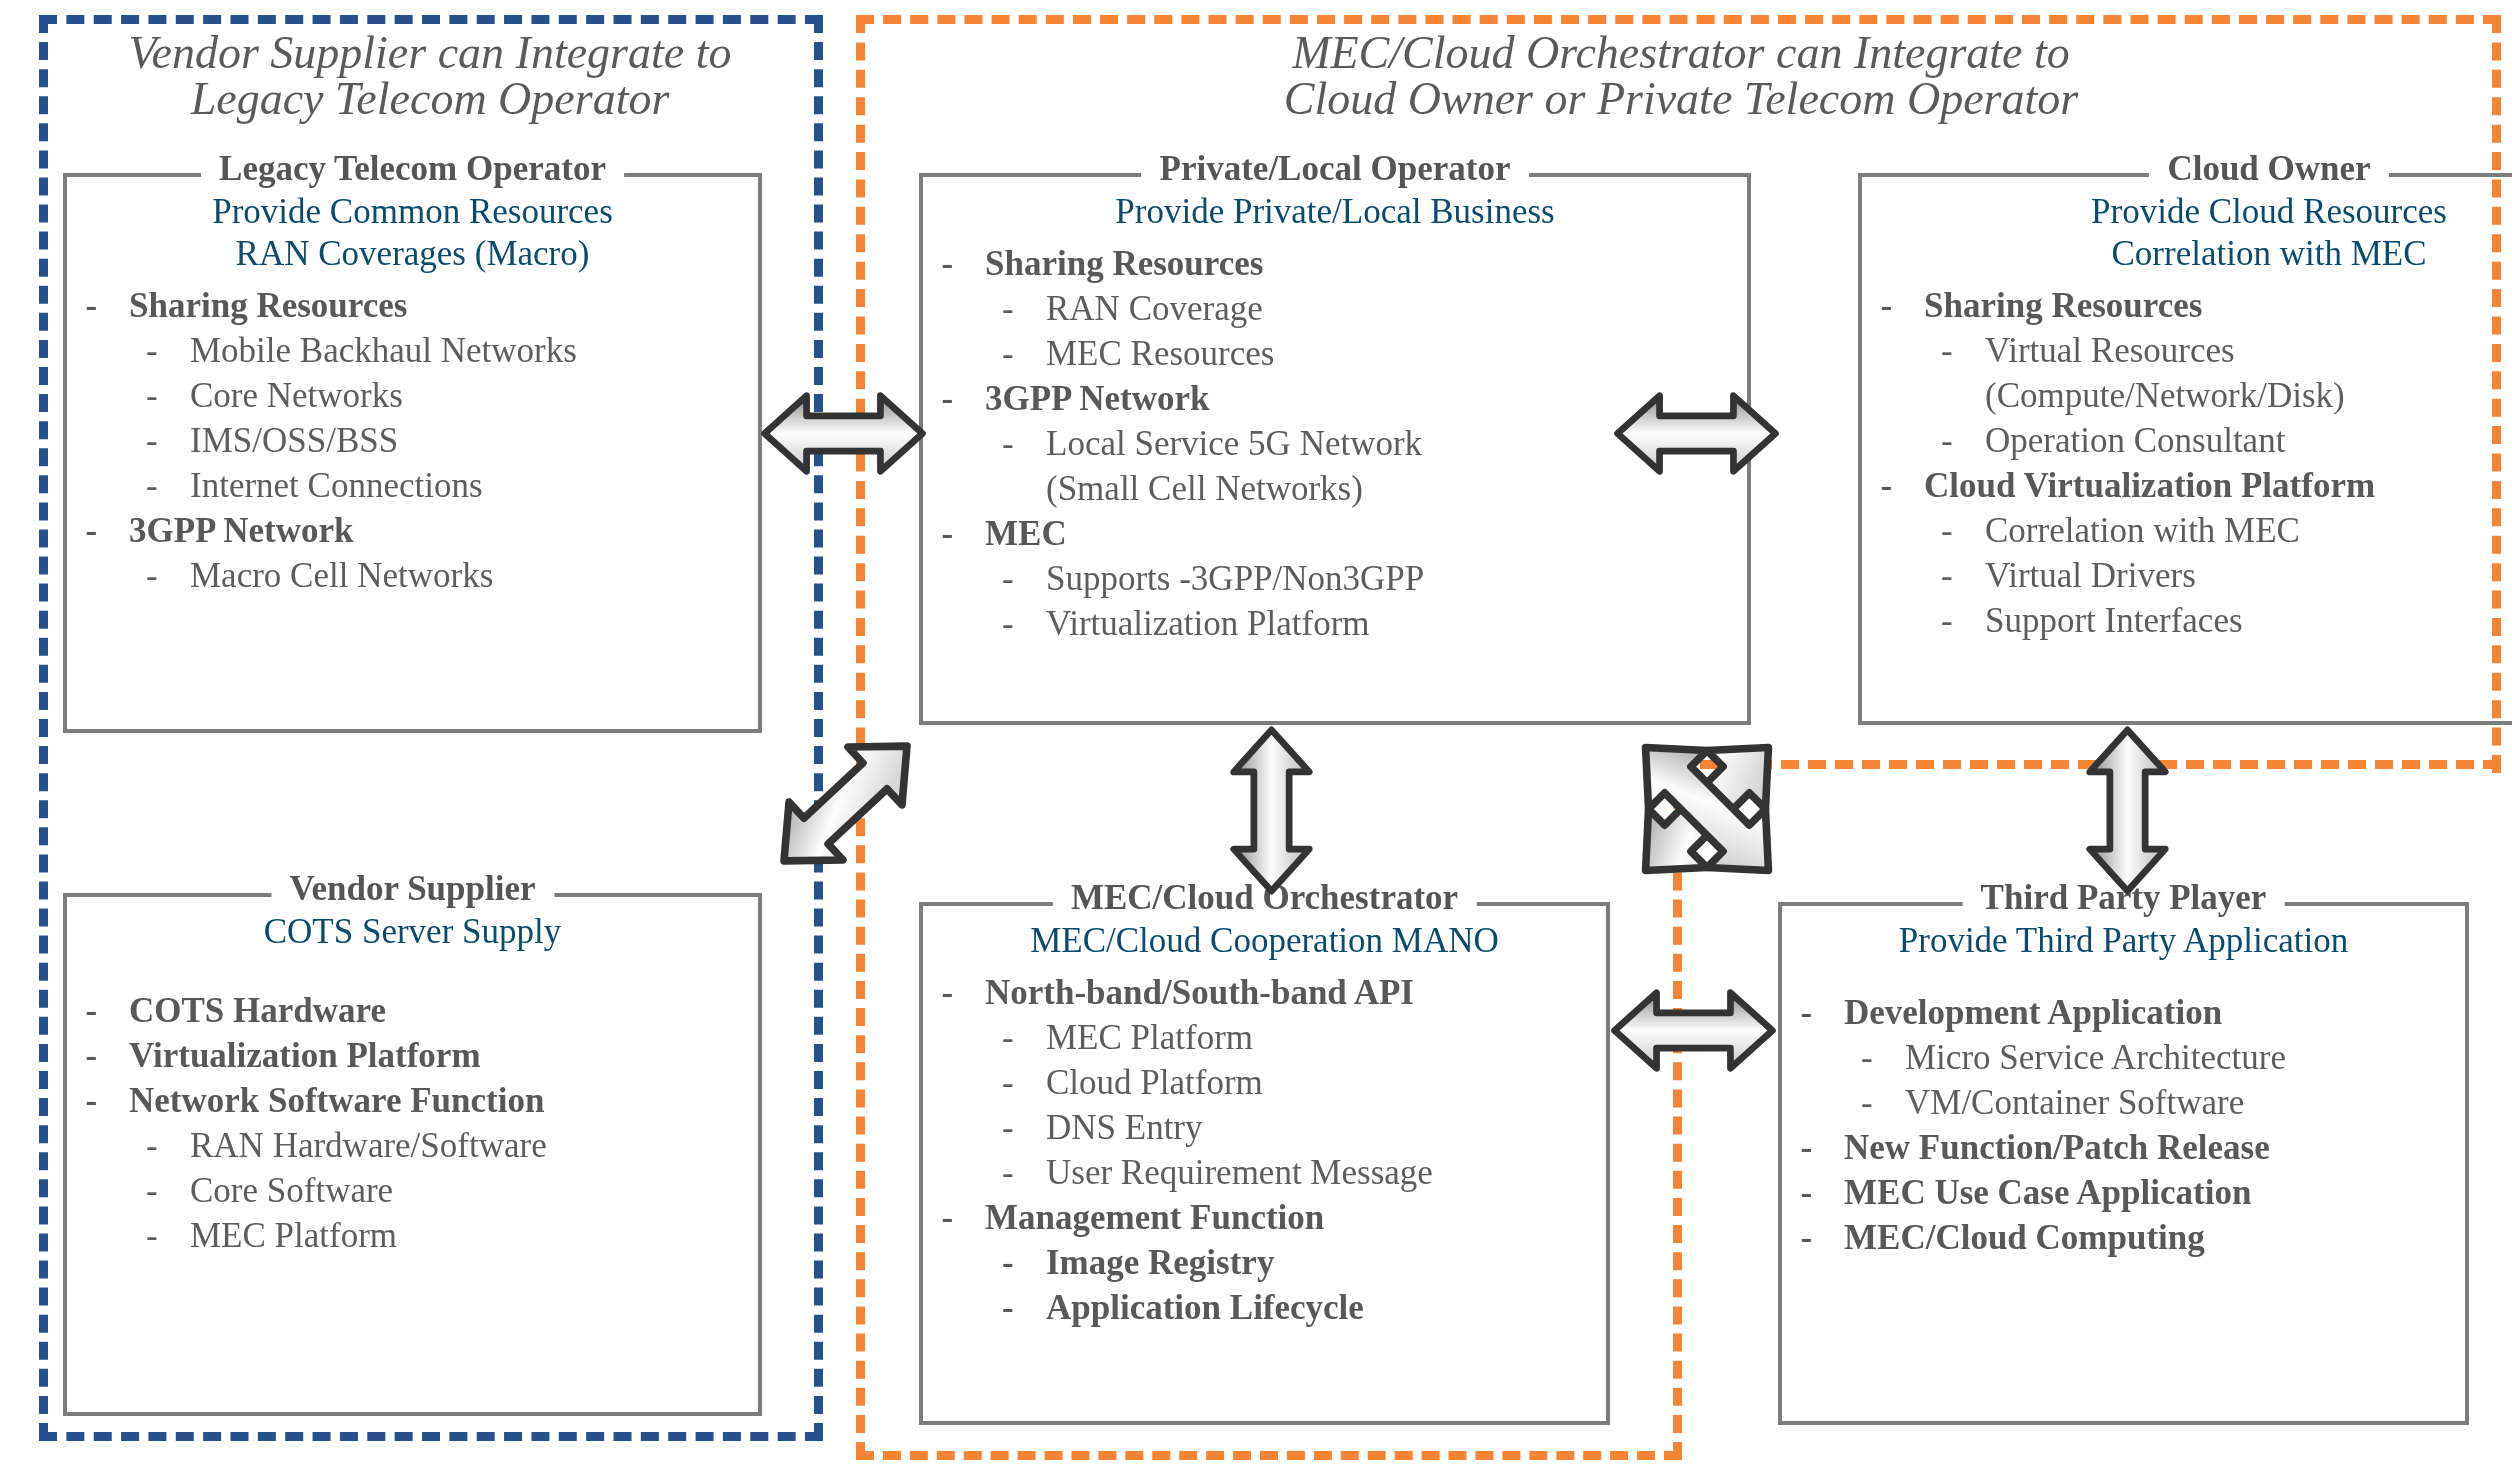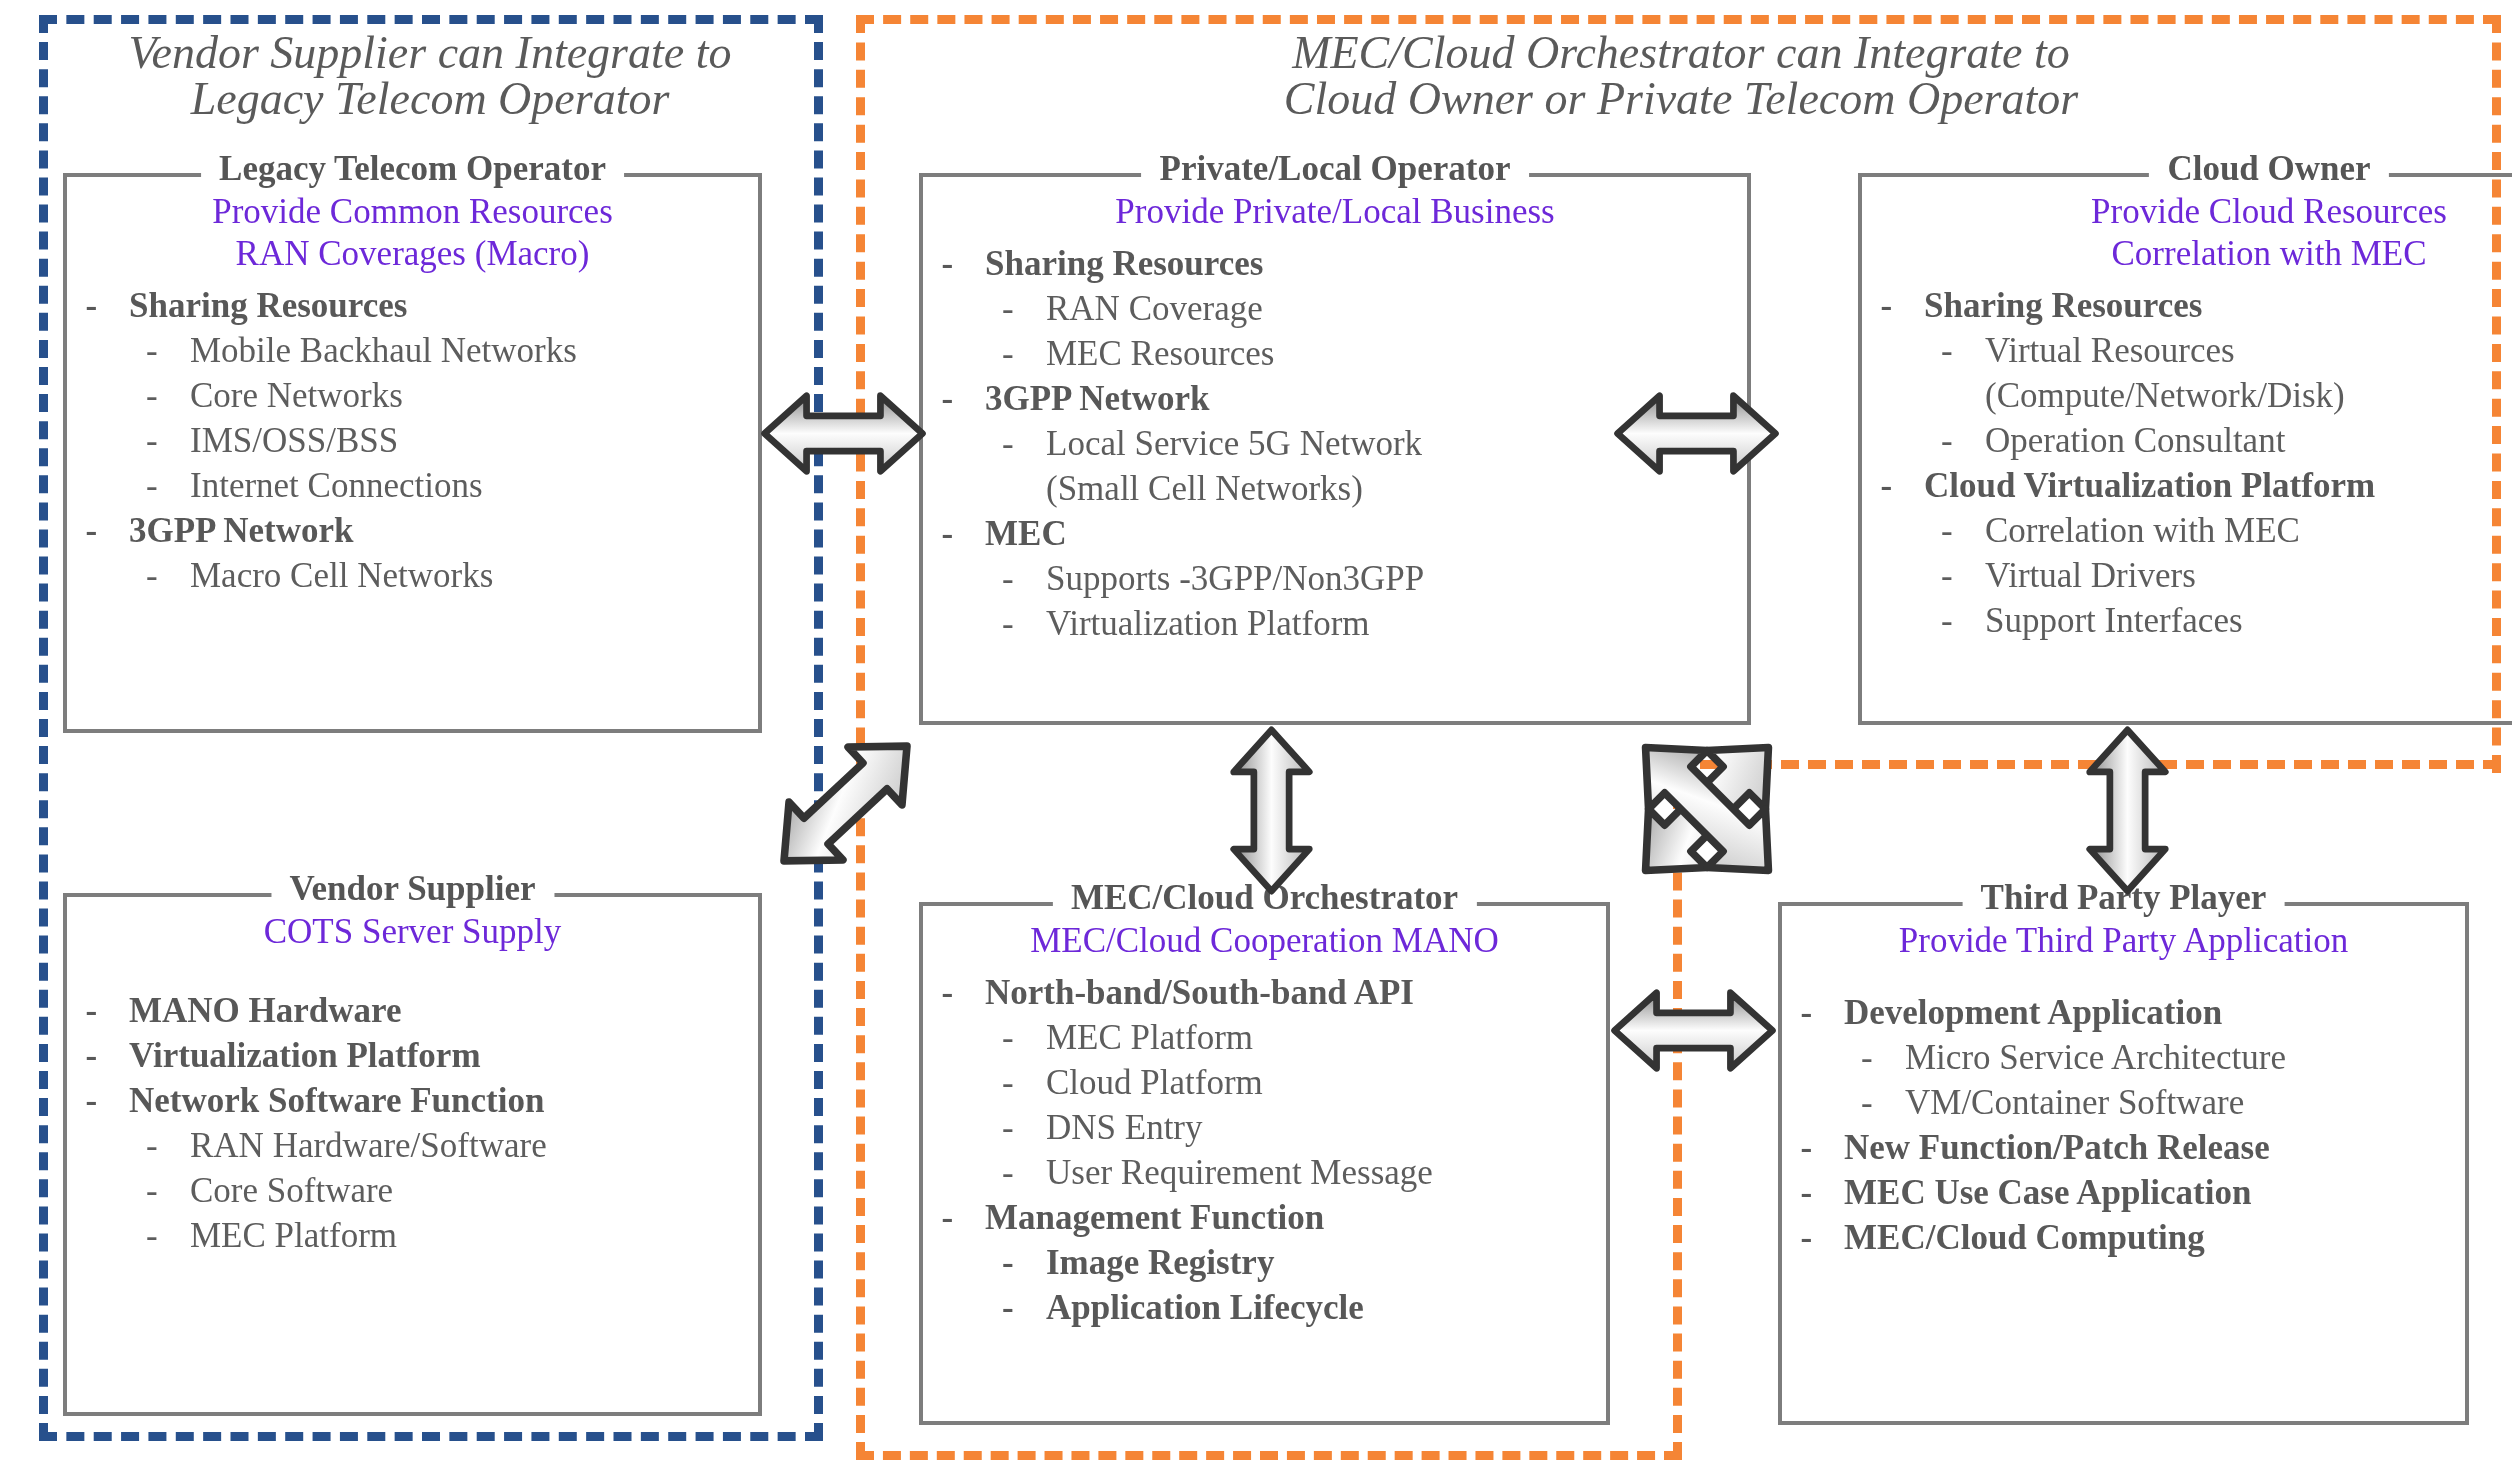--- a/index.html
+++ b/index.html
@@ -40,21 +40,21 @@
   .panel{
     position:absolute;border:4.2px solid #7d7d7d;box-sizing:border-box;
     background:transparent;
   }
   .panel .legend{
     position:absolute;top:-28px;left:50%;transform:translateX(-50%);
     background:#ffffff;padding:0 18.5px;white-space:nowrap;
     font-weight:bold;font-size:35px;line-height:40px;color:#555555;
   }
   .panel .subtitle{
-    text-align:center;font-size:35px;line-height:42px;color:#6d28d9;
+    text-align:center;font-size:35px;line-height:42px;color:#0c4a6e;
     margin:13.5px 0 0 0;padding:0 17px;white-space:pre-line;
   }
   .panel .body{padding:5px 0 0 0;}
 
   
   ul.lv1{list-style:none;margin:3.4px 0 0 0;padding:0;}
   ul.lv1 > li{
     position:relative;padding-left:62px;font-size:35px;line-height:45px;
     font-weight:bold;color:#585858;
   }
@@ -172,21 +172,21 @@
   </div>
 </div>
 
 <div class="panel" style="left:63px;top:893px;width:699px;height:523px;">
   <div class="legend">Vendor Supplier</div>
   <div class="subtitle">COTS Server Supply</div>
   <div class="body" style="padding-top:32px;">
     <ul class="lv1">
       <li>
         <span class="dash">-</span>
-        <span>MANO Hardware</span>
+        <span>COTS Hardware</span>
       </li>
       <li>
         <span class="dash">-</span>
         <span>Virtualization Platform</span>
       </li>
       <li>
         <span class="dash">-</span>
         <span>Network Software Function</span>
         <ul class="lv2">
           <li><span class="dash">-</span><span>RAN Hardware/Software</span></li>

